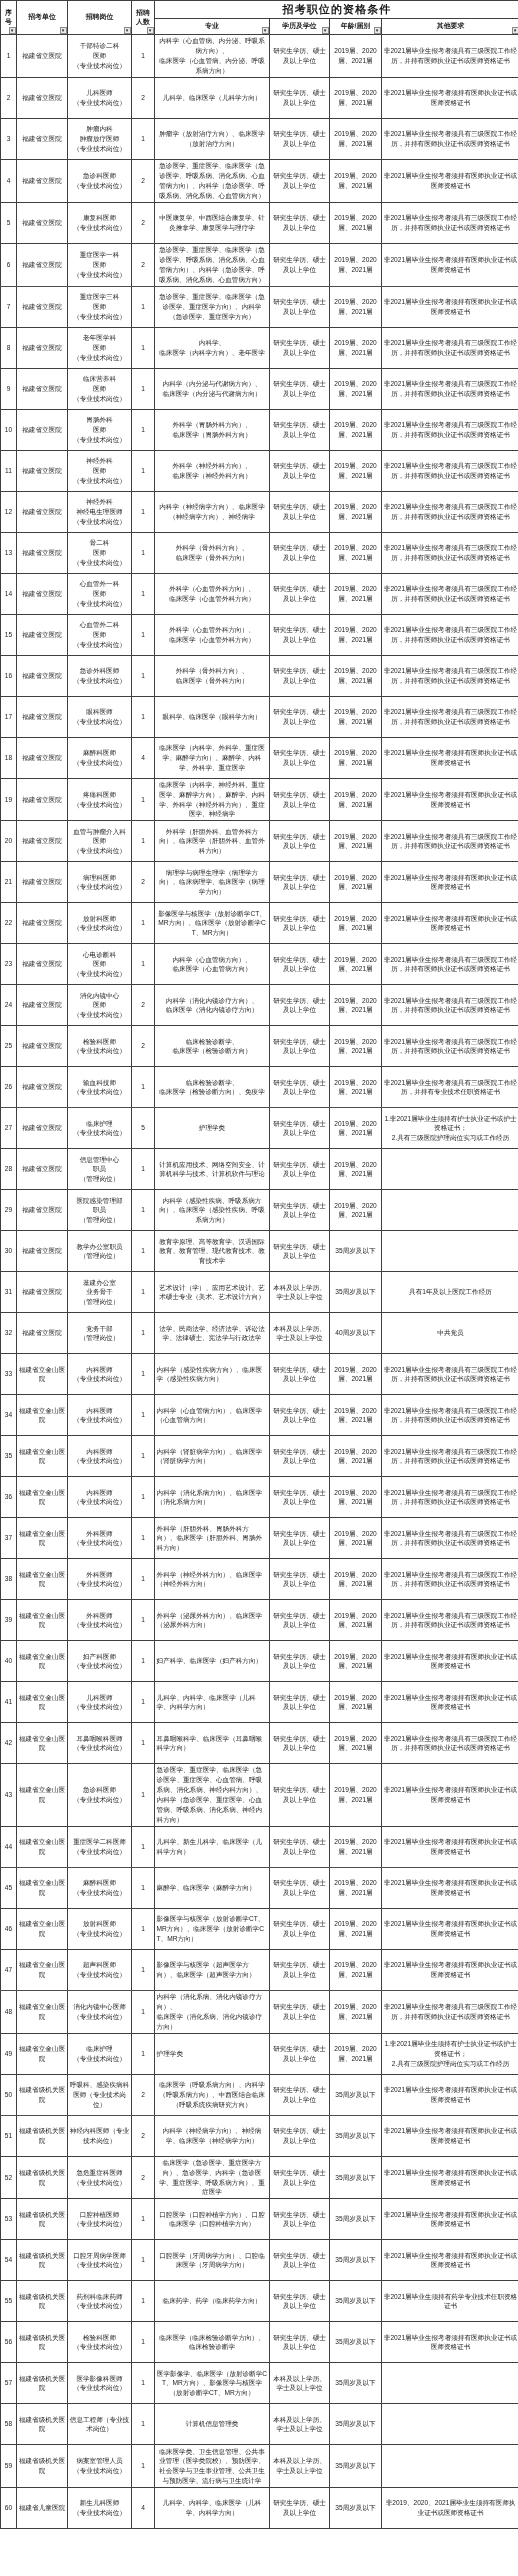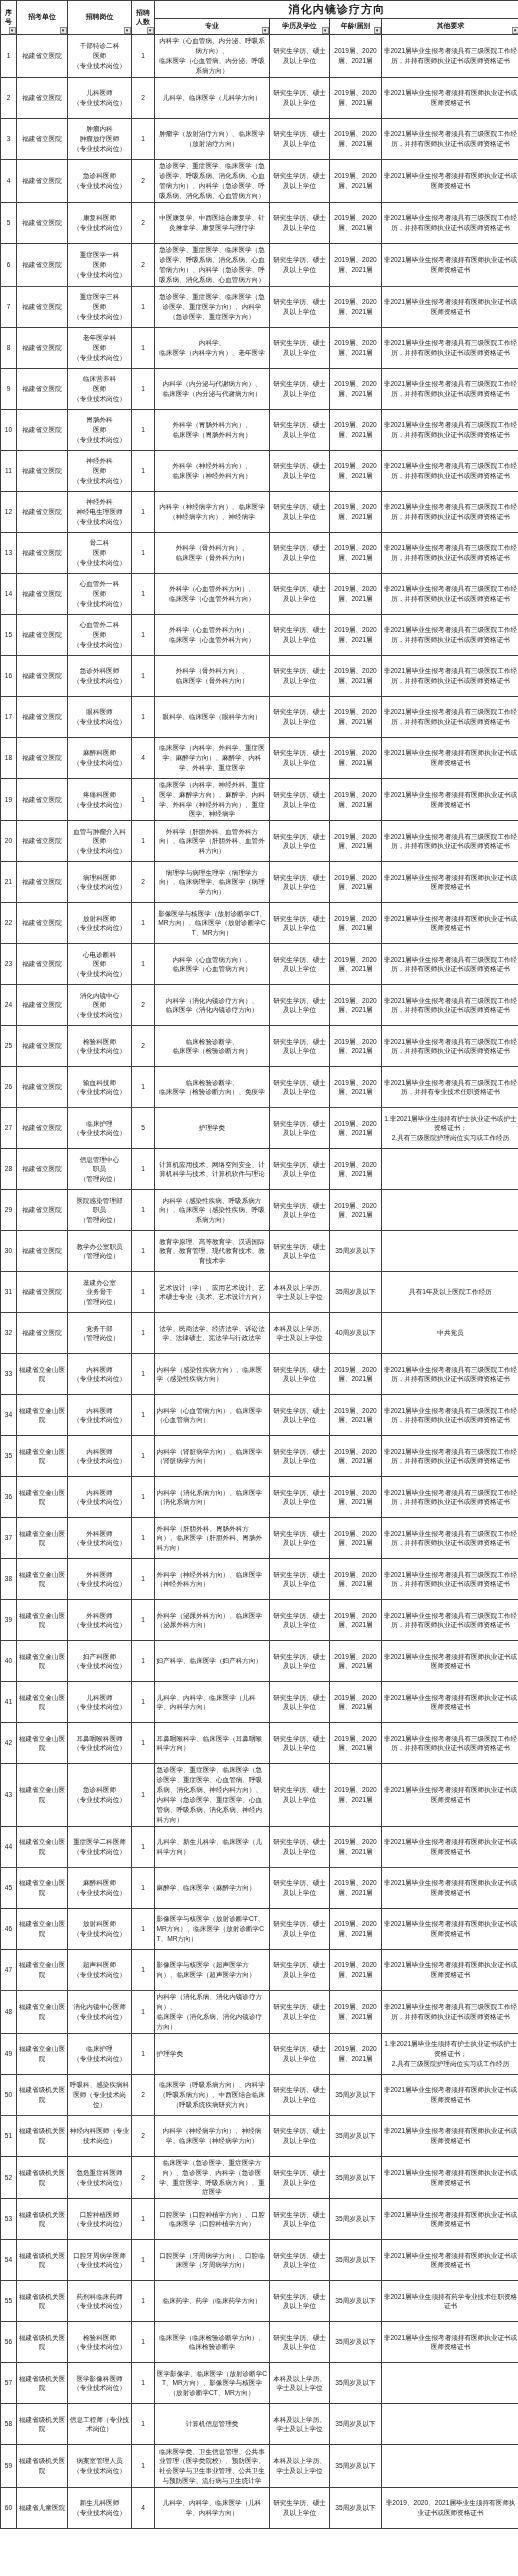--- a/index.html
+++ b/index.html
@@ -47,21 +47,21 @@
           <span class="filter-btn">▼</span>
         </th>
         <th rowspan="2">
           <span>招聘岗位</span>
           <span class="filter-btn">▼</span>
         </th>
         <th rowspan="2">
           <span>招聘人数</span>
           <span class="filter-btn">▼</span>
         </th>
-        <th colspan="4" class="title-cell">消化内镜诊疗方向</th>
+        <th colspan="4" class="title-cell">招考职位的资格条件</th>
       </tr>
       <tr class="subhead">
         <th>
           <span>专业</span>
           <span class="filter-btn">▼</span>
         </th>
         <th>
           <span>学历及学位</span>
           <span class="filter-btn">▼</span>
         </th>

